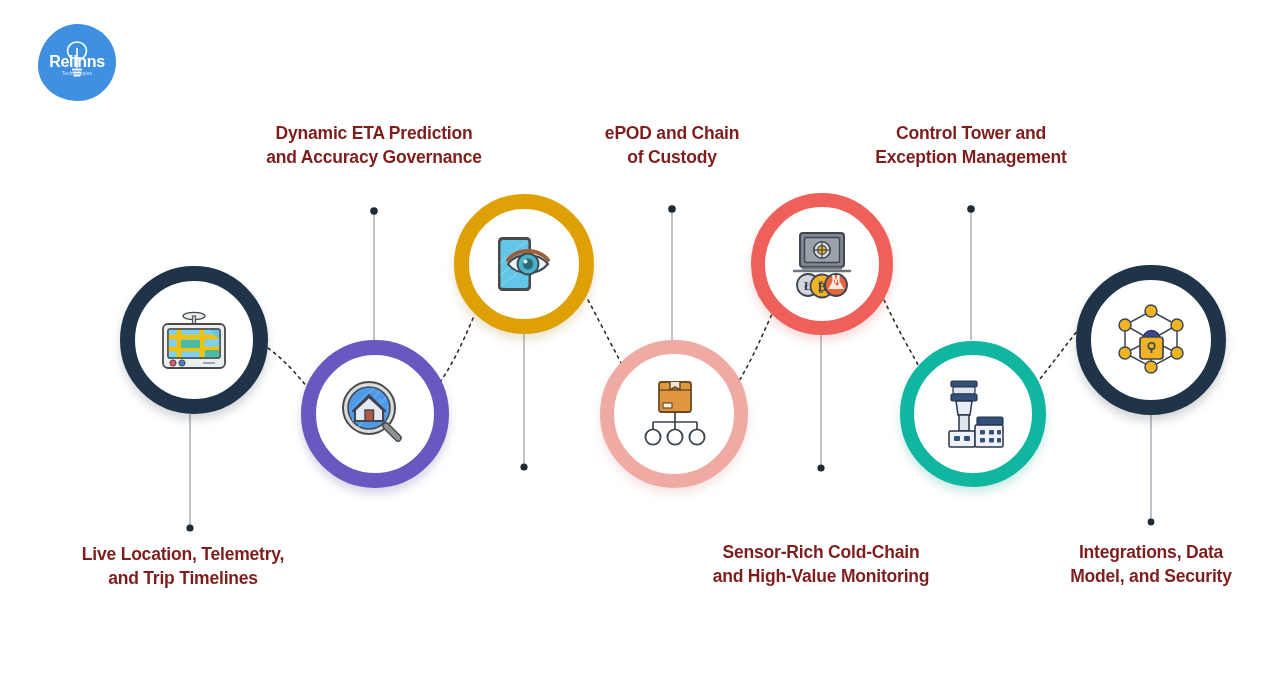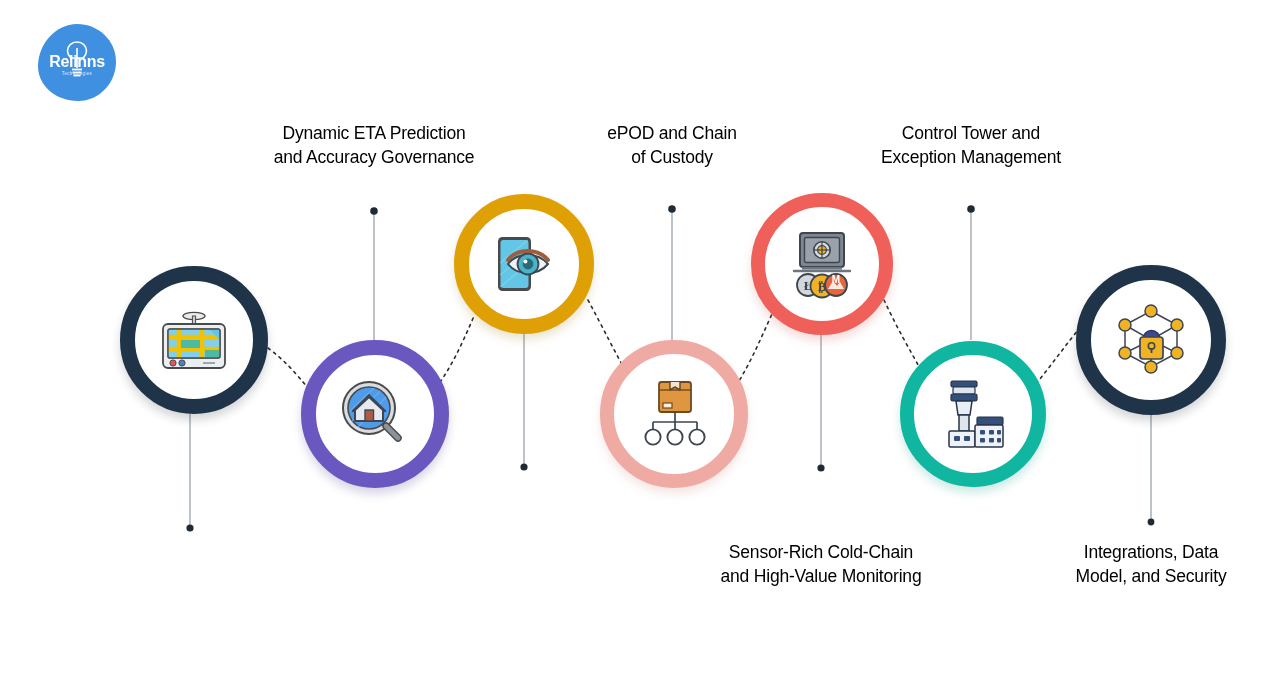--- a/index.html
+++ b/index.html
@@ -34,23 +34,23 @@
   
   .node{position:absolute;border-radius:50%;background:#ffffff;box-sizing:border-box;}
   .node .icon{
     position:absolute;left:0;top:0;right:0;bottom:0;
     display:flex;align-items:center;justify-content:center;
   }
 
   
   .label{
     position:absolute;
-    color:#000000;
+    color:#7f1d1d;
     font-size:17.5px;
-    font-weight:normal;
+    font-weight:bold;
     line-height:1.38;
     text-align:center;
     letter-spacing:-0.2px;
     white-space:pre-line;
   }
 </style>
 </head>
 <body>
 
 <div id="stage">
@@ -274,20 +274,22 @@
 
   <div class="label" style="left:240px;top:121px;width:268px;">Dynamic ETA Prediction
 and Accuracy Governance</div>
 
   <div class="label" style="left:845px;top:121px;width:252px;">Control Tower and
 Exception Management</div>
 
   <div class="label" style="left:562px;top:121px;width:220px;">ePOD and Chain
 of Custody</div>
 
+  <div class="label" style="left:50px;top:542px;width:266px;">Live Location, Telemetry,
+and Trip Timelines</div>
 
 
   <div class="label" style="left:690px;top:540px;width:262px;">Sensor-Rich Cold-Chain
 and High-Value Monitoring</div>
 
   <div class="label" style="left:1038px;top:540px;width:226px;">Integrations, Data
 Model, and Security</div>
 
 </div>
 

